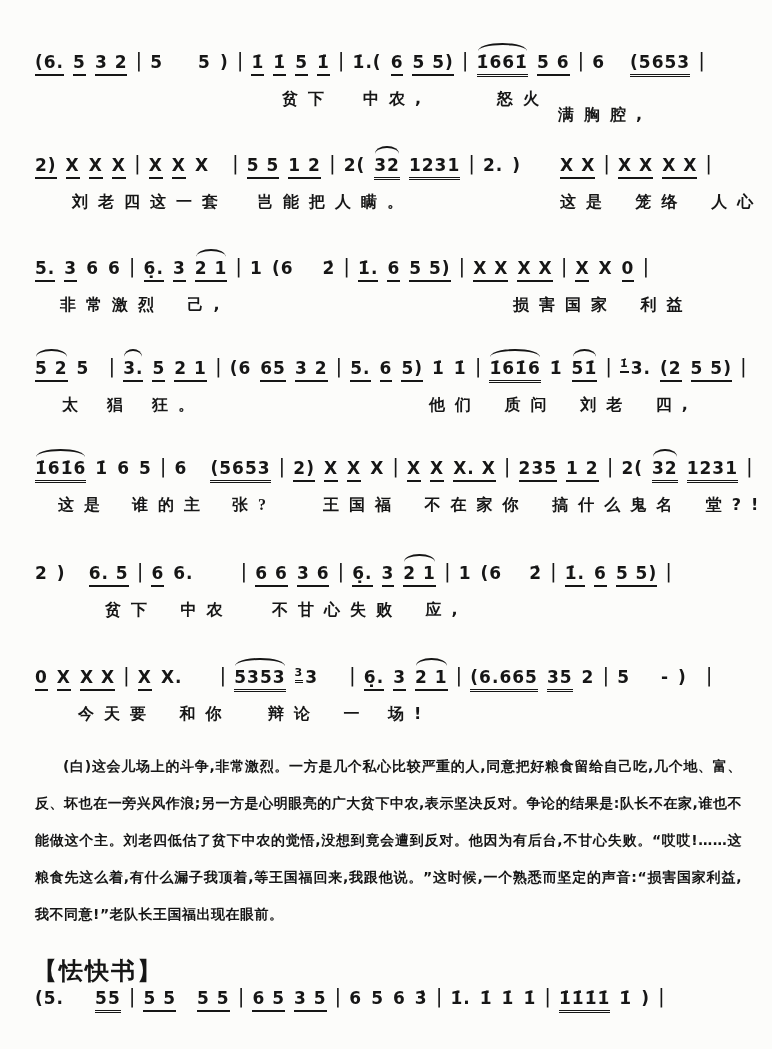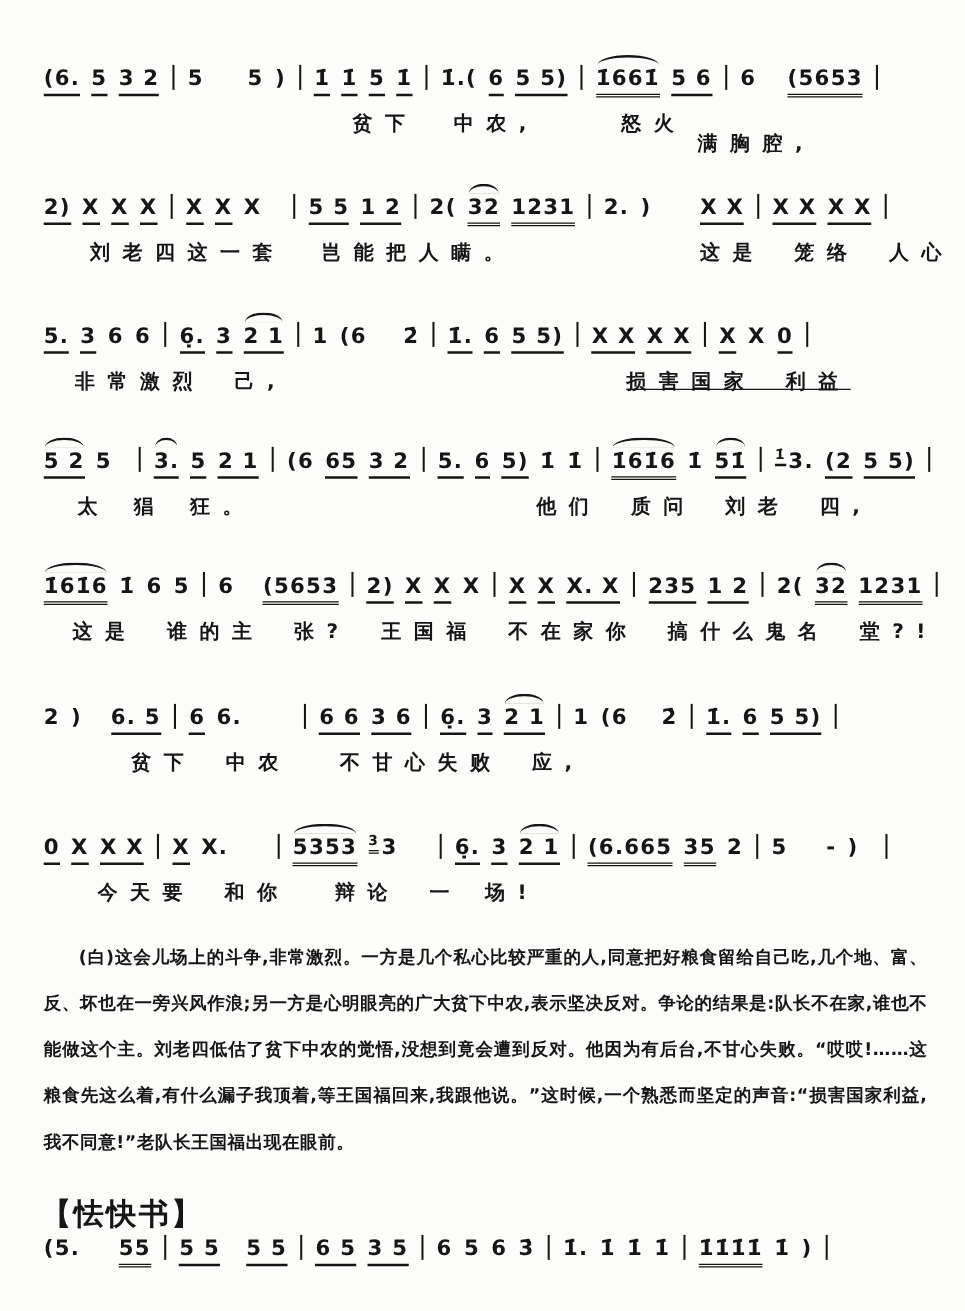--- a/index.html
+++ b/index.html
@@ -46,37 +46,37 @@
     <div class="lyrics">
         <span class="lyric-seg" style="left: 37px;">刘老四这一套</span>
         <span class="lyric-seg" style="left: 222px;">岂能把人瞒。</span>
         <span class="lyric-seg" style="left: 525px;">这是 笼络 人心</span>
       </div>
   </div>
   <div class="system" id="sys2">
     <div class="notation"><span class="tok u1">5.</span><span class="tok u1">3</span><span class="tok u0">6</span><span class="tok u0">6</span><span class="tok u0 bar">|</span><span class="tok u1">6̣.</span><span class="tok u1">3</span><span class="tok u1 arc">2 1</span><span class="tok u0 bar">|</span><span class="tok u0">1</span><span class="tok u0">(6</span><span class="tok u0" style="margin-left: 20px;">2̇</span><span class="tok u0 bar">|</span><span class="tok u1">1̇.</span><span class="tok u1">6</span><span class="tok u1">5 5)</span><span class="tok u0 bar">|</span><span class="tok u1">X X</span><span class="tok u1">X X</span><span class="tok u0 bar">|</span><span class="tok u1">X</span><span class="tok u0">X</span><span class="tok u1">0</span><span class="tok u0 bar">|</span></div>
     <div class="lyrics">
         <span class="lyric-seg" style="left: 25px;">非常激烈 己,</span>
-        <span class="lyric-seg" style="left: 466px; text-decoration: underline;">损害国家 利益</span>
+        <span class="lyric-seg" style="left: 478px;">损害国家 利益</span>
       </div>
   </div>
   <div class="system" id="sys3">
     <div class="notation"><span class="tok u1 arc">5 2</span><span class="tok u0">5</span><span class="tok u0 bar" style="margin-left: 10px;">|</span><span class="tok u1 arc">3.</span><span class="tok u1">5</span><span class="tok u1">2 1</span><span class="tok u0 bar">|</span><span class="tok u0">(6</span><span class="tok u1">65</span><span class="tok u1">3 2</span><span class="tok u0 bar">|</span><span class="tok u1">5.</span><span class="tok u1">6</span><span class="tok u1">5)</span><span class="tok u0">1̇</span><span class="tok u0">1̇</span><span class="tok u0 bar">|</span><span class="tok u2 arc">1̇61̇6</span><span class="tok u0">1̇</span><span class="tok u1 arc">51̇</span><span class="tok u0 bar">|</span><span class="tok u1 small">1̇</span><span class="tok u0">3.</span><span class="tok u1">(2</span><span class="tok u1">5 5)</span><span class="tok u0 bar">|</span></div>
     <div class="lyrics">
         <span class="lyric-seg" style="left: 27px;">太</span>
         <span class="lyric-seg" style="left: 72px;">猖</span>
         <span class="lyric-seg" style="left: 117px;">狂。</span>
         <span class="lyric-seg" style="left: 394px;">他们 质问 刘老 四,</span>
       </div>
   </div>
   <div class="system" id="sys4">
     <div class="notation"><span class="tok u2 arc">1̇61̇6</span><span class="tok u0">1̇</span><span class="tok u0">6</span><span class="tok u0">5</span><span class="tok u0 bar">|</span><span class="tok u0">6</span><span class="tok u2" style="margin-left: 14px;">(5653</span><span class="tok u0 bar">|</span><span class="tok u1">2)</span><span class="tok u1">X</span><span class="tok u1">X</span><span class="tok u0">X</span><span class="tok u0 bar">|</span><span class="tok u1">X</span><span class="tok u1">X</span><span class="tok u1">X. X</span><span class="tok u0 bar">|</span><span class="tok u1">235</span><span class="tok u1">1 2</span><span class="tok u0 bar">|</span><span class="tok u0">2(</span><span class="tok u2 arc">32</span><span class="tok u2">1231</span><span class="tok u0 bar">|</span></div>
     <div class="lyrics">
-        <span class="lyric-seg" style="left: 23px;">这是 谁的主 张?</span>
-        <span class="lyric-seg" style="left: 270px;">王国福 不在家你 搞什么鬼名 堂?!</span>
+        <span class="lyric-seg" style="left: 23px; font-family: Liberation Serif, serif;">这是 谁的主 张?</span>
+        <span class="lyric-seg" style="left: 288px;">王国福 不在家你 搞什么鬼名 堂?!</span>
       </div>
   </div>
   <div class="system" id="sys5">
     <div class="notation"><span class="tok u0">2</span><span class="tok u0">)</span><span class="tok u1" style="margin-left: 14px;">6. 5</span><span class="tok u0 bar">|</span><span class="tok u1">6</span><span class="tok u0">6.</span><span class="tok u0 bar" style="margin-left: 38px;">|</span><span class="tok u1">6 6</span><span class="tok u1">3 6</span><span class="tok u0 bar">|</span><span class="tok u1">6̣.</span><span class="tok u1">3</span><span class="tok u1 arc">2 1</span><span class="tok u0 bar">|</span><span class="tok u0">1</span><span class="tok u0">(6</span><span class="tok u0" style="margin-left: 18px;">2̇</span><span class="tok u0 bar">|</span><span class="tok u1">1̇.</span><span class="tok u1">6</span><span class="tok u1">5 5)</span><span class="tok u0 bar">|</span></div>
     <div class="lyrics">
         <span class="lyric-seg" style="left: 70px;">贫下 中农</span>
         <span class="lyric-seg" style="left: 237px;">不甘心失败 应,</span>
       </div>
   </div>
   <div class="system" id="sys6">

